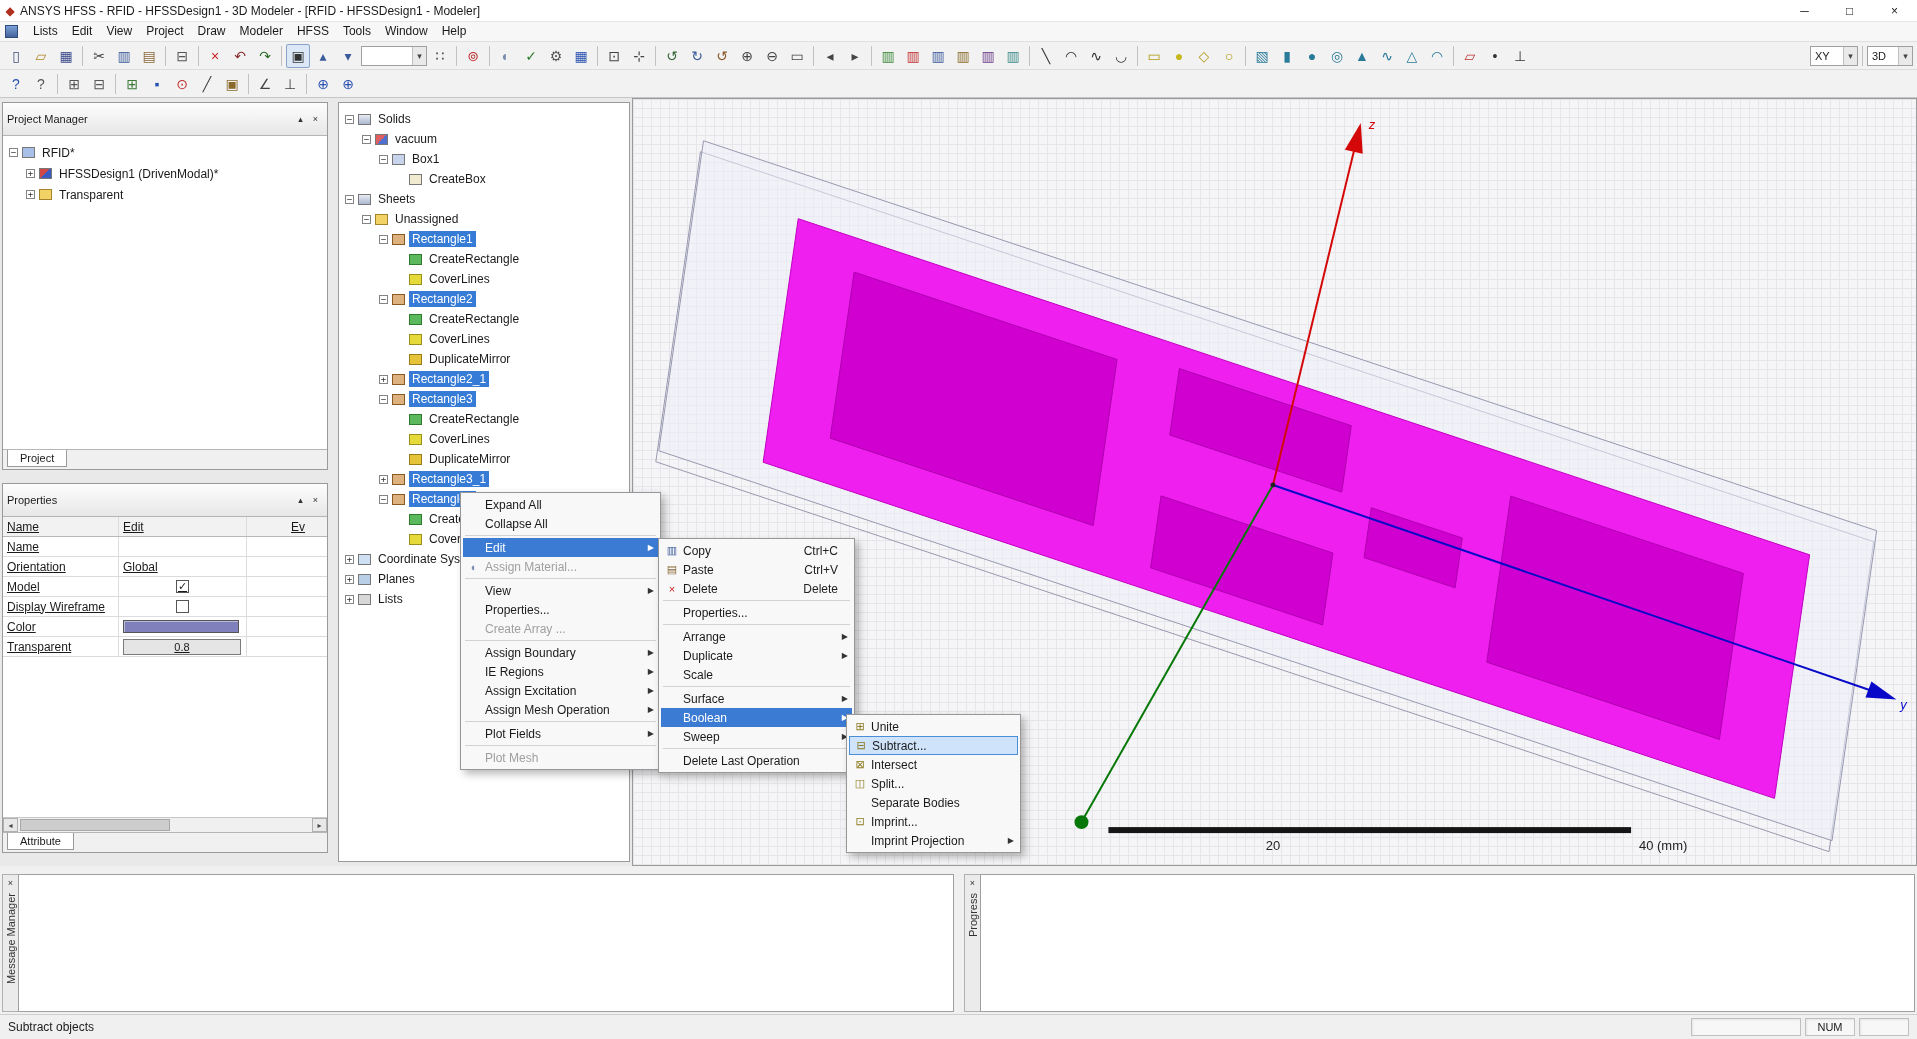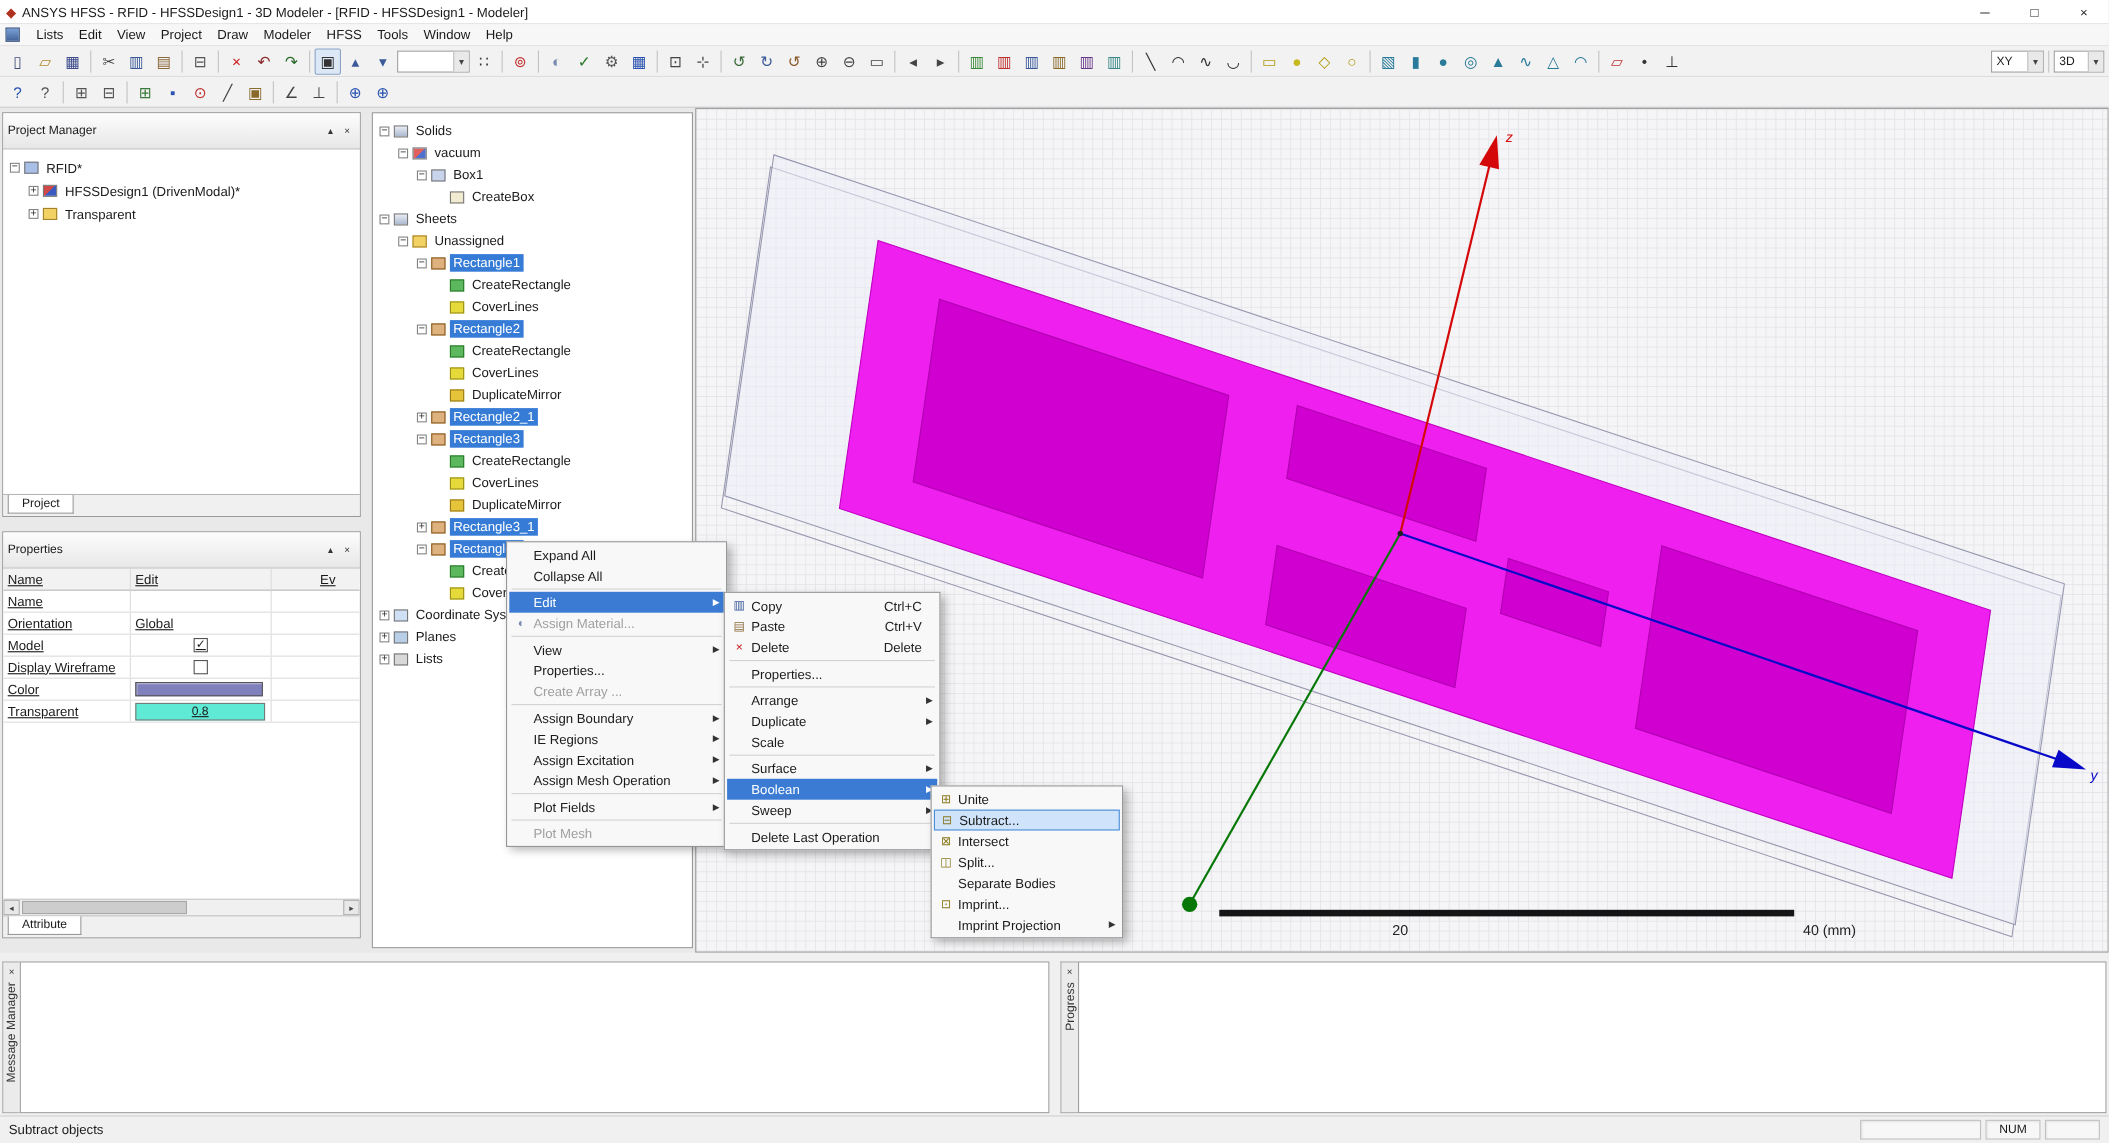--- a/index.html
+++ b/index.html
@@ -74,21 +74,21 @@
   .prow {display:flex; height:20px; border-bottom:1px solid #dcdcdc;}
   .prow.head {background:#f2f2f2; border-bottom:1px solid #b8b8b8;}
   .pcell {border-right:1px solid #dcdcdc; display:flex; align-items:center; padding:0 4px; overflow:hidden; white-space:nowrap;text-decoration:underline;}
   .pname {width:116px; flex:none;}
   .pval {width:128px; flex:none;}
   .pval.center {justify-content:center;}
   .punit {width:40px; flex:none;margin-top:29px;}
   .pev {flex:1; border-right:none;}
   .chk {width:13px; height:13px; border:1px solid #555; background:#fff; font-size:11px; line-height:11px; text-align:center; color:#222;}
   .swatch {width:116px; height:13px; border:1px solid #555; box-shadow:inset 1px 1px 0 rgba(255,255,255,.45);}
-  .editbox {width:118px; height:16px; border:1px solid #7a7a7a; background:#5eead4; font-size:11px; line-height:14px; text-align:center;}
+  .editbox {width:118px; height:16px; border:1px solid #7a7a7a; background:#e5e5e5; font-size:11px; line-height:14px; text-align:center;}
   .props-scrollbar {position:absolute; left:0; right:0; bottom:0; height:15px; background:#f0f0f0; border-top:1px solid #c8c8c8; display:flex; align-items:center;}
   .sb-btn {width:15px; height:14px; border:1px solid #b0b0b0; background:#e8e8e8; font-size:8px; display:flex; align-items:center; justify-content:center; color:#444; flex:none;}
   .sb-thumb {width:150px; height:12px; background:#cdcdcd; border:1px solid #a8a8a8; margin-left:2px; flex:none;}
   .sb-track {flex:1;}
 
   
   #viewport {position:absolute; left:632px; top:0; right:0; height:768px; border:1px solid #9a9a9a;
     background-color:#f5f5f7;
     background-image:linear-gradient(#e6e6ea 1px, transparent 1px), linear-gradient(90deg,#e6e6ea 1px, transparent 1px);
     background-size:9px 9px;}

